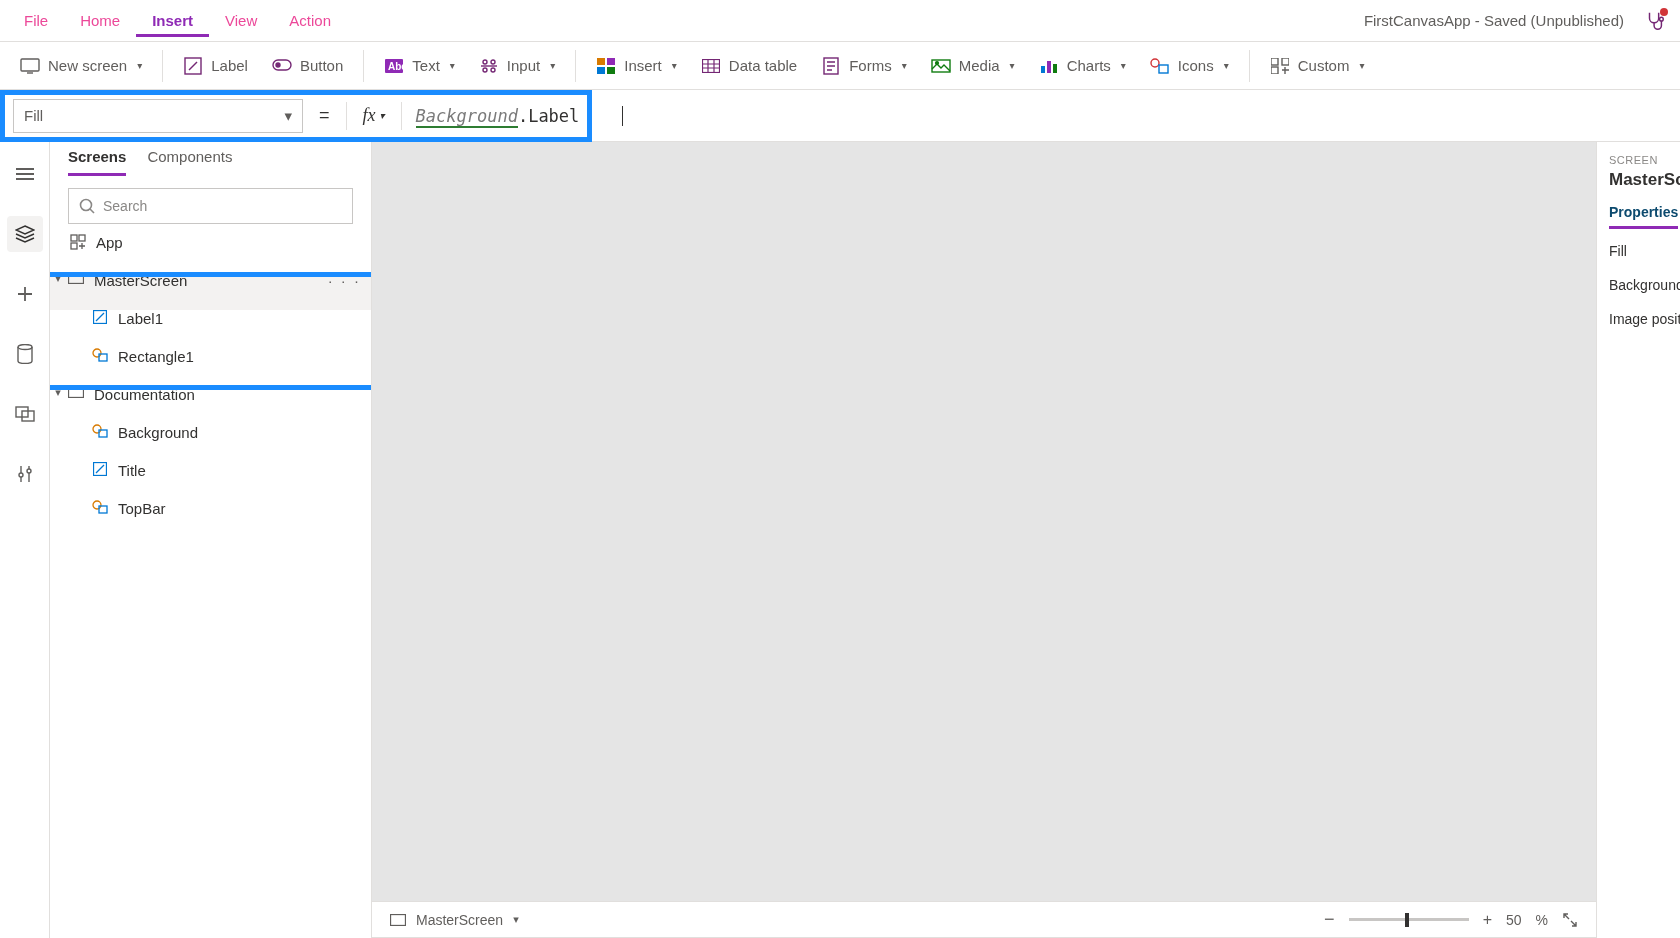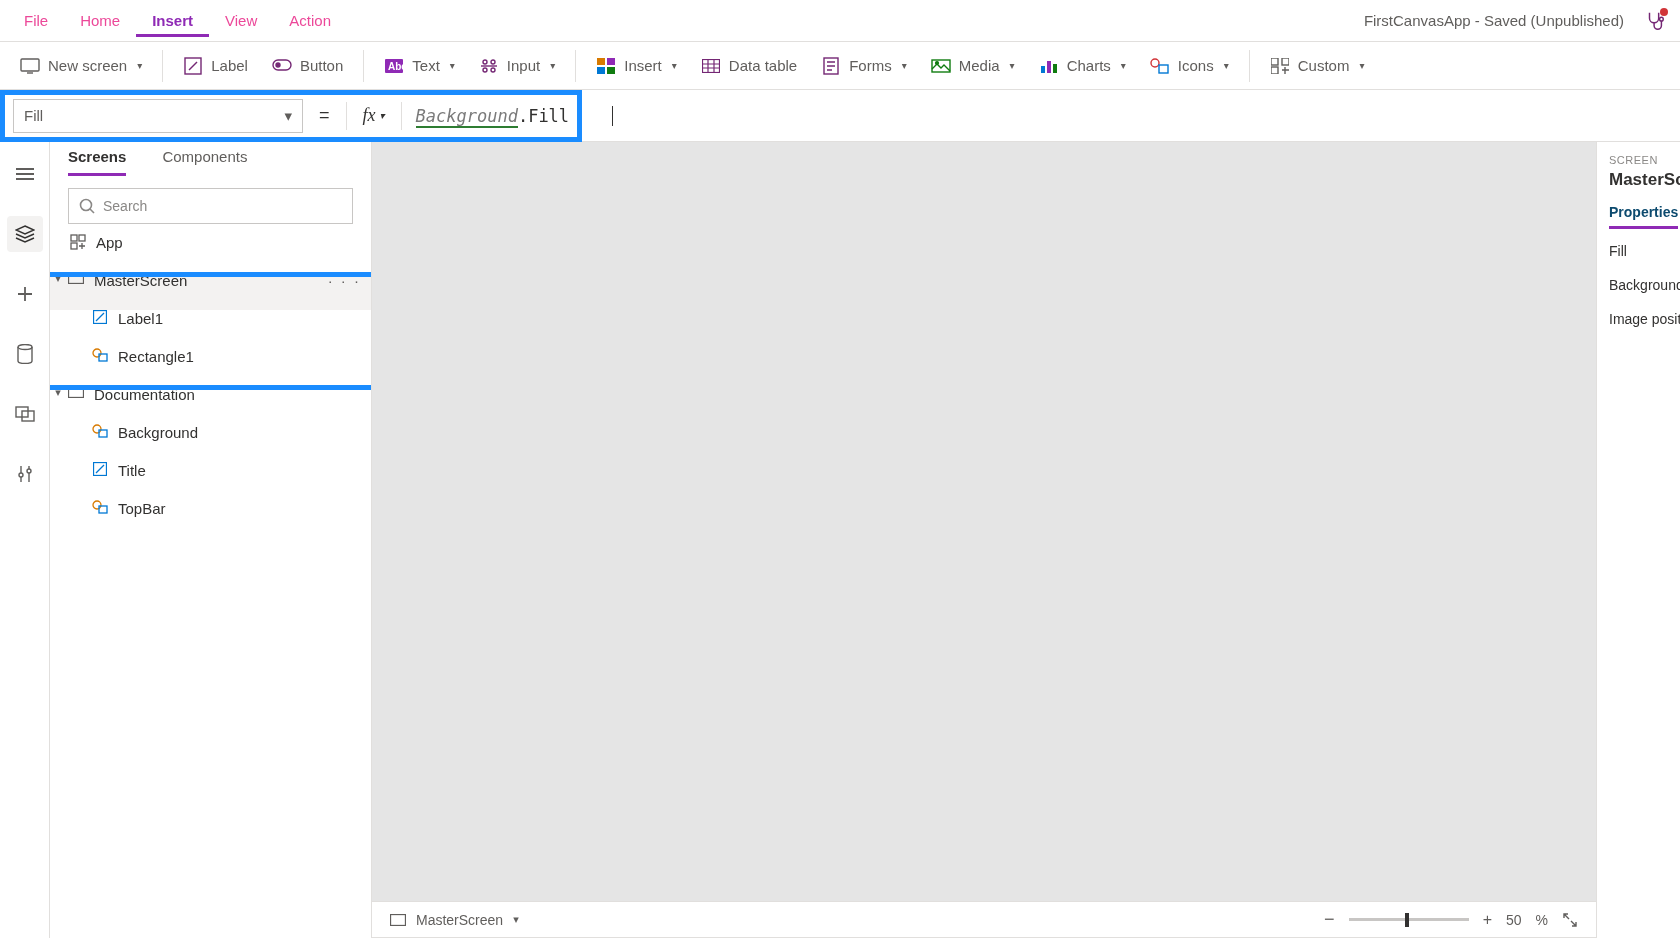--- a/index.html
+++ b/index.html
@@ -148,21 +148,21 @@
     width:322px;border-right:1px solid #e1dfdd;
     display:flex;flex-direction:column;position:relative;
   }
   .tree-header {
     display:flex;align-items:center;justify-content:space-between;
     padding:14px 18px 6px 18px;
   }
   .tree-header h2{font-size:19px;font-weight:600;color:#323130;}
   .close-x{font-size:16px;color:#605e5c;cursor:pointer;}
   .tree-tabs {
-    display:flex;gap:36px;padding:6px 2px 0 18px;font-size:15px;
+    display:flex;gap:21px;padding:6px 2px 0 18px;font-size:15px;
   }
   .tree-tab {color:#605e5c;padding-bottom:8px;cursor:pointer;}
   .tree-tab.active{color:#323130;font-weight:600;border-bottom:3px solid #8f2ab5;}
   .search-box {
     margin:12px 18px 10px 18px;height:36px;border:1px solid #c8c6c4;
     display:flex;align-items:center;gap:8px;padding:0 10px;color:#8a8886;
   }
   .tree-list {flex:1;overflow:auto;position:relative;}
   .tree-row {
     display:flex;align-items:flex-start;height:38px;
@@ -390,21 +390,21 @@
       <span class="chev">▾</span>
     </div>
     <div class="eq">=</div>
     <div style="width:1px;height:28px;background:#e1dfdd;"></div>
     <div class="fx">
       <span>fx</span>
       <span class="chev">▾</span>
     </div>
     <div style="width:1px;height:28px;background:#e1dfdd;"></div>
     <div class="formula-text">
-      <span class="ref">Background</span><span class="prop">.Fill</span>
+      <span class="ref">Background</span><span class="prop">.Label</span>
     </div>
   </div>
   <div class="formula-rest">
     <div class="caret"></div>
   </div>
 </div>
 
 <div class="main">
 
   <div class="rail">

